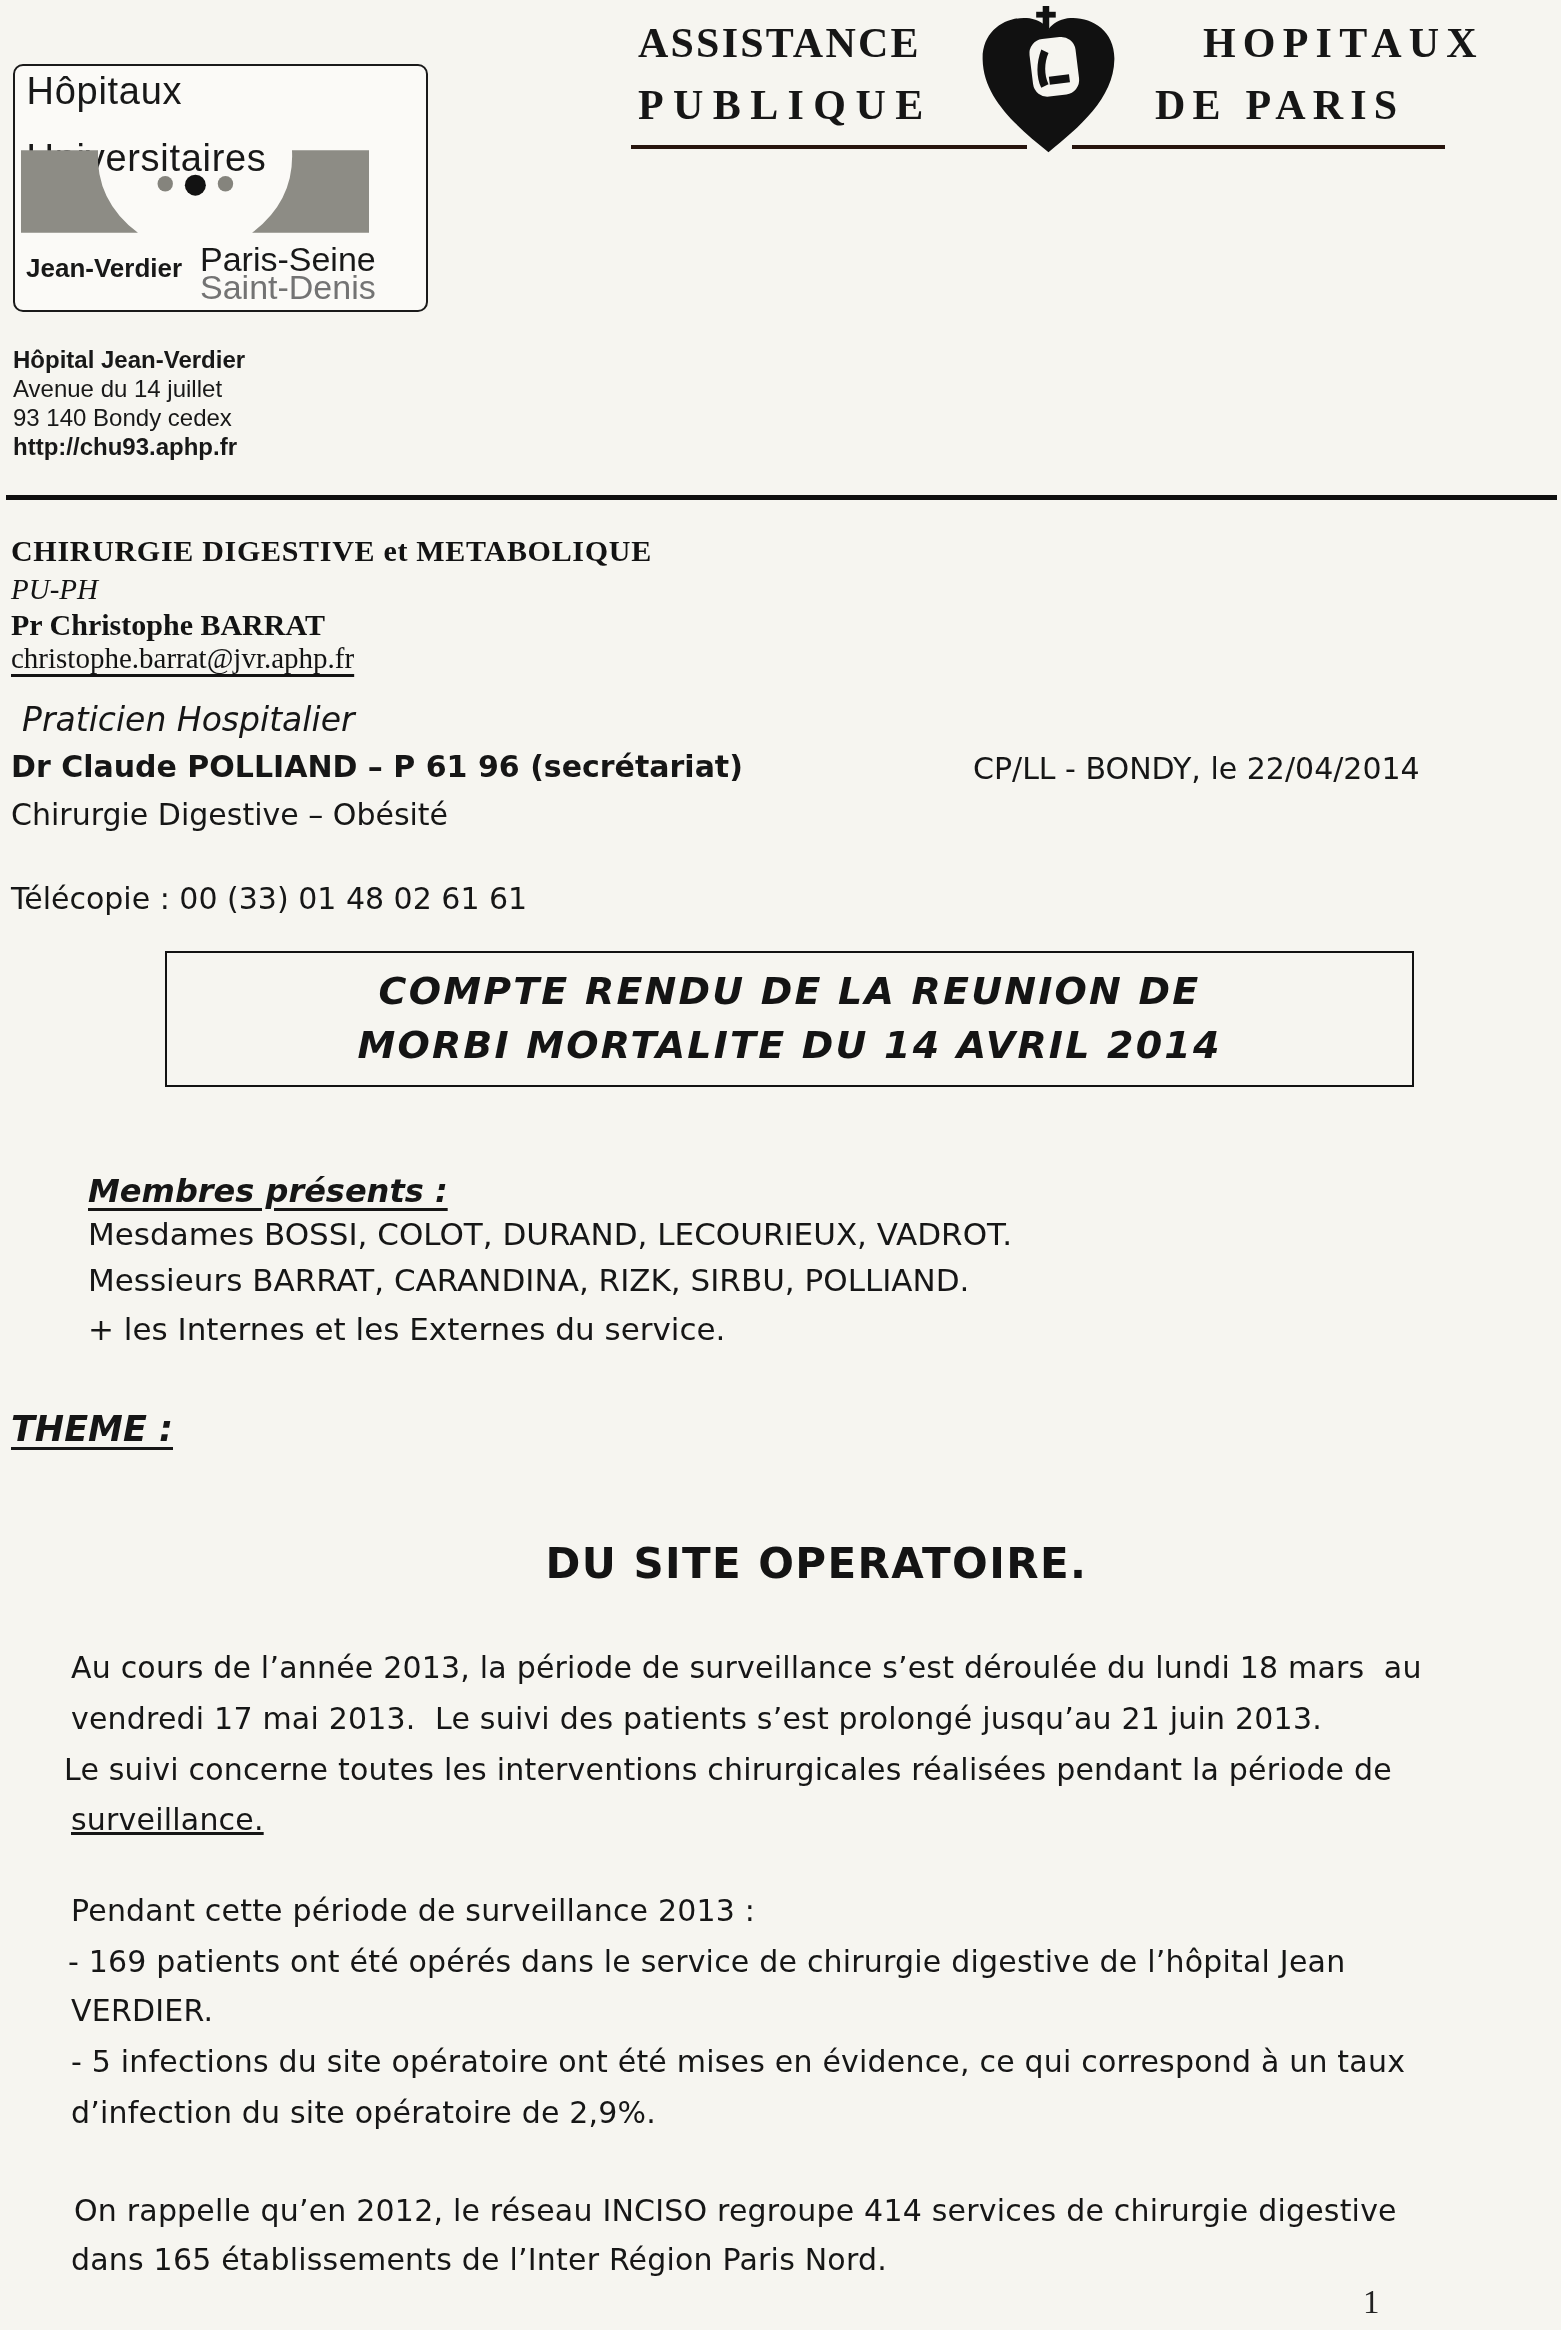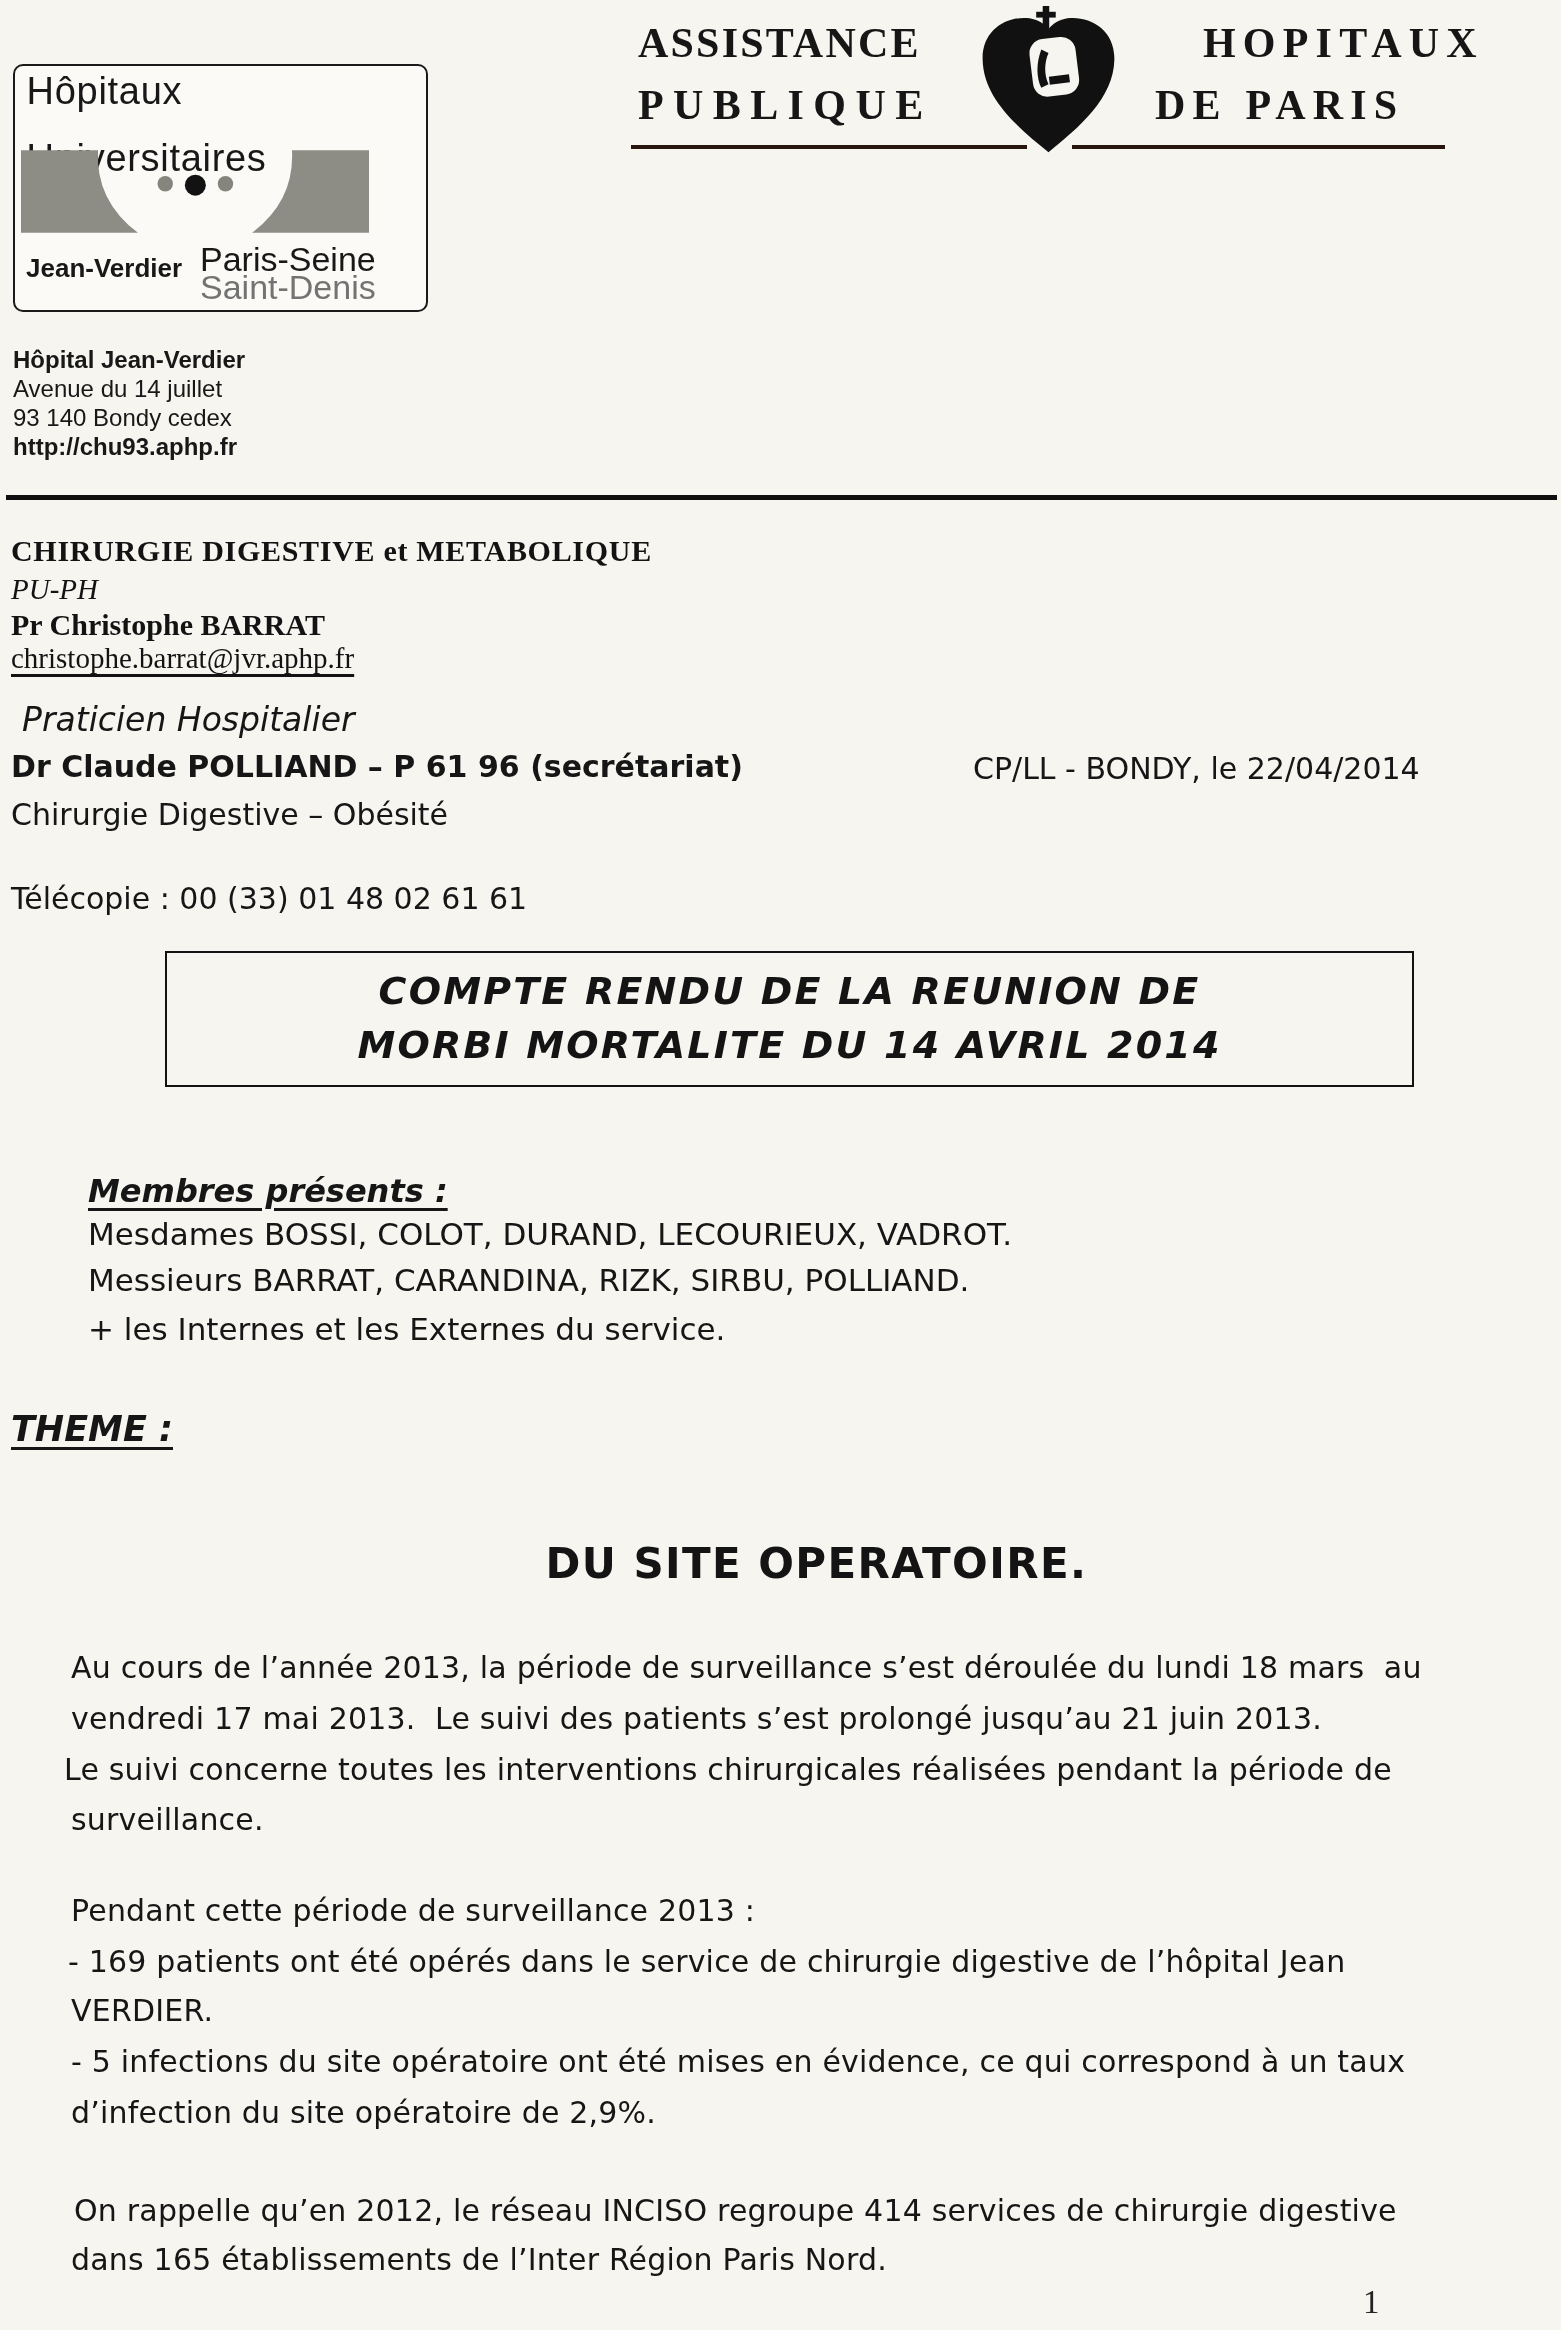--- a/index.html
+++ b/index.html
@@ -132,21 +132,21 @@
   <div class="abs hand" style="left:88px;top:1216px;font-size:31px;">Mesdames BOSSI, COLOT, DURAND, LECOURIEUX, VADROT.</div>
   <div class="abs hand" style="left:88px;top:1262px;font-size:31px;">Messieurs BARRAT, CARANDINA, RIZK, SIRBU, POLLIAND.</div>
   <div class="abs hand" style="left:88px;top:1311px;font-size:31px;">+ les Internes et les Externes du service.</div>
 
   <div class="abs hand u" style="left:11px;top:1409px;font-size:35px;font-weight:700;font-style:italic;">THEME :</div>
   <div class="theme-title2">DU SITE OPERATOIRE.</div>
 
   <div class="abs hand body-line" style="left:71px;top:1650px;">Au cours de l’année 2013, la période de surveillance s’est déroulée du lundi 18 mars  au</div>
   <div class="abs hand body-line" style="left:71px;top:1701px;">vendredi 17 mai 2013.  Le suivi des patients s’est prolongé jusqu’au 21 juin 2013.</div>
   <div class="abs hand body-line" style="left:64px;top:1752px;">Le suivi concerne toutes les interventions chirurgicales réalisées pendant la période de</div>
-  <div class="abs hand body-line" style="left:71px;top:1802px;">surveillance.</div>
+  <div class="abs hand body-line" style="left:71px;top:1802px;text-decoration:underline;">surveillance.</div>
 
   <div class="abs hand body-line" style="left:71px;top:1893px;">Pendant cette période de surveillance 2013 :</div>
   <div class="abs hand body-line" style="left:68px;top:1944px;">- 169 patients ont été opérés dans le service de chirurgie digestive de l’hôpital Jean</div>
   <div class="abs hand body-line" style="left:71px;top:1993px;">VERDIER.</div>
   <div class="abs hand body-line" style="left:71px;top:2044px;">- 5 infections du site opératoire ont été mises en évidence, ce qui correspond à un taux</div>
   <div class="abs hand body-line" style="left:71px;top:2095px;">d’infection du site opératoire de 2,9%.</div>
 
   <div class="abs hand body-line" style="left:74px;top:2193px;">On rappelle qu’en 2012, le réseau INCISO regroupe 414 services de chirurgie digestive</div>
   <div class="abs hand body-line" style="left:71px;top:2242px;">dans 165 établissements de l’Inter Région Paris Nord.</div>
 

